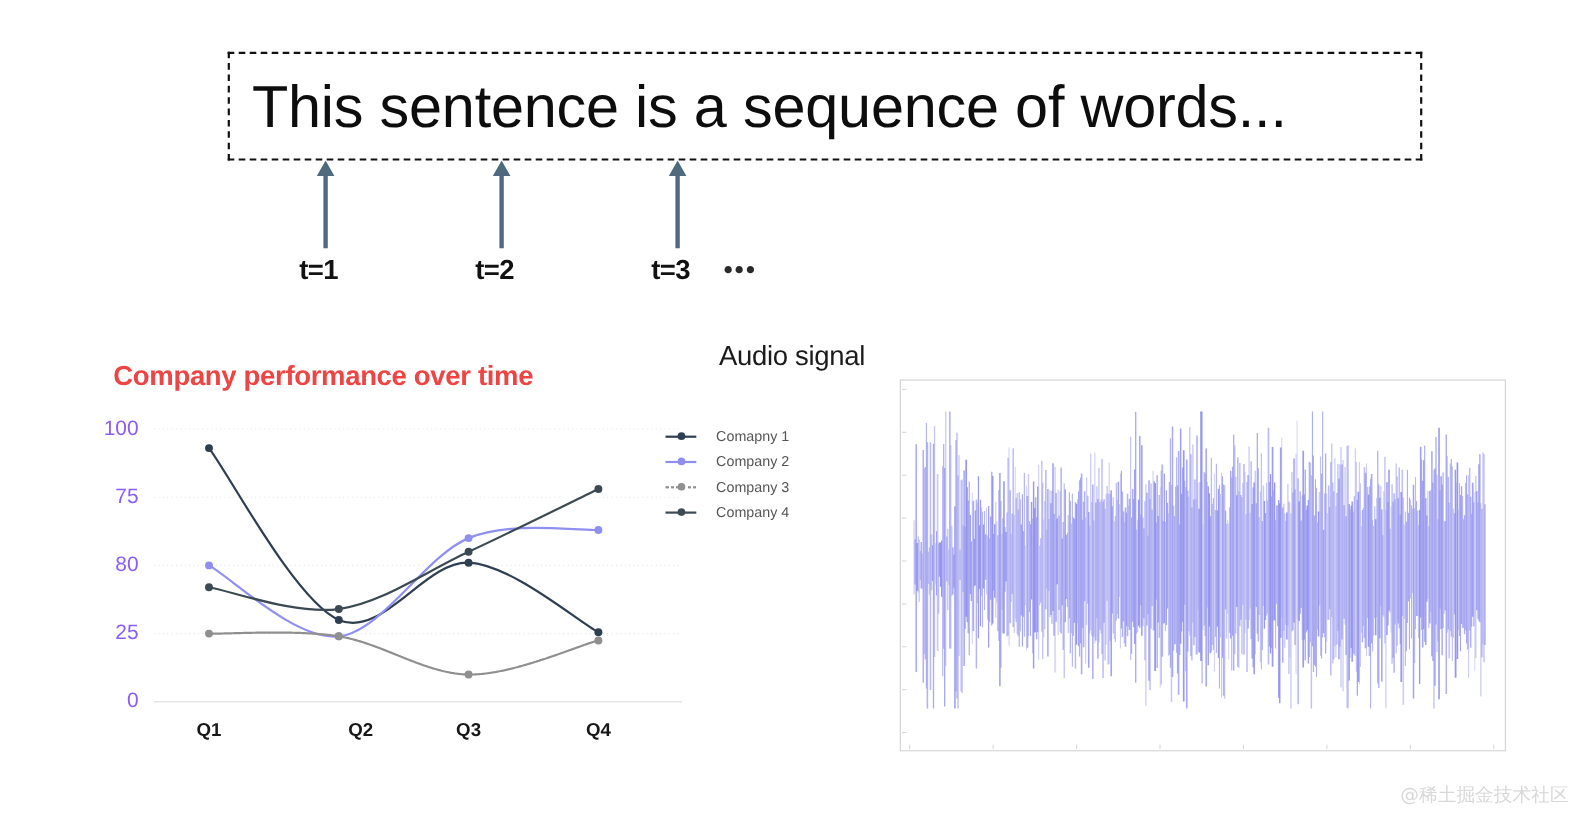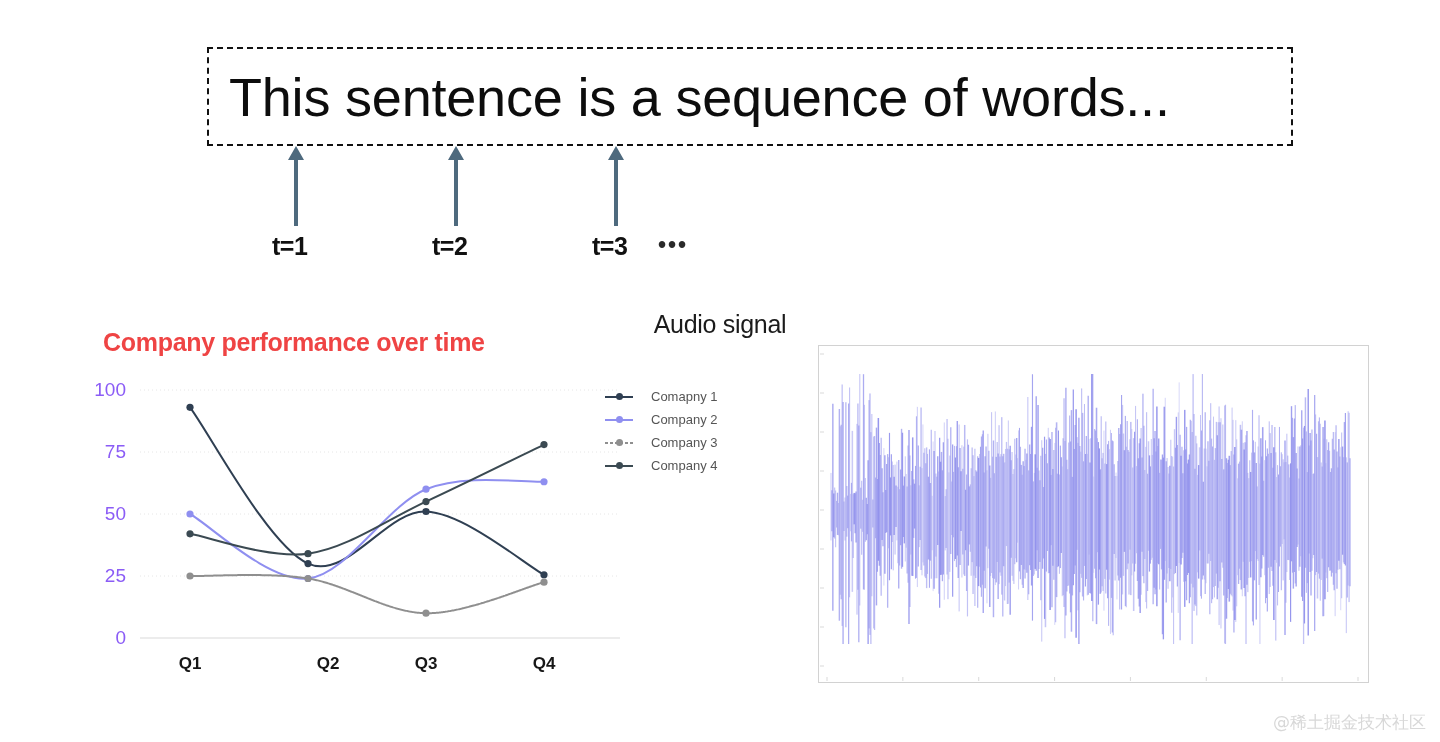--- a/index.html
+++ b/index.html
@@ -205,21 +205,21 @@
     <div class="tlabel" style="left: 592px; top: 232px;">t=3</div>
     <div id="ellipsis-label" style="left: 658px; top: 232px;">•••</div>
   </div>
 
 <div id="left-chart-title">Company performance over time</div>
 
 <div id="left-chart-area">
   <div class="ytick-wrap" id="ytick-wrap">
       <div class="ytick" style="top: 268px;">0</div>
       <div class="ytick" style="top: 206px;">25</div>
-      <div class="ytick" style="top: 144px;">50</div>
+      <div class="ytick" style="top: 144px;">80</div>
       <div class="ytick" style="top: 82px;">75</div>
       <div class="ytick" style="top: 20px;">100</div>
     </div>
   <svg id="plot-svg" width="480" height="290">
       <line x1="0" x2="480" y1="268" y2="268" stroke="#e6e6e6" stroke-width="1.4"></line>
       <line x1="0" x2="480" y1="206" y2="206" stroke="#e6e6e6" stroke-width="1" stroke-dasharray="1 3"></line>
       <line x1="0" x2="480" y1="144" y2="144" stroke="#e6e6e6" stroke-width="1" stroke-dasharray="1 3"></line>
       <line x1="0" x2="480" y1="82" y2="82" stroke="#e6e6e6" stroke-width="1" stroke-dasharray="1 3"></line>
       <line x1="0" x2="480" y1="20" y2="20" stroke="#e6e6e6" stroke-width="1" stroke-dasharray="1 3"></line>
       <path d="M50,37.359999999999985 C69.66666666666667,63.39999999999999 128.66666666666666,176.24 168,193.60000000000002 C207.33333333333334,210.96000000000004 246.66666666666666,139.66 286,141.51999999999998 C325.3333333333333,143.37999999999997 384.3333333333333,194.22 404,204.76" fill="none" stroke="#2f3f52" stroke-width="2"></path>

